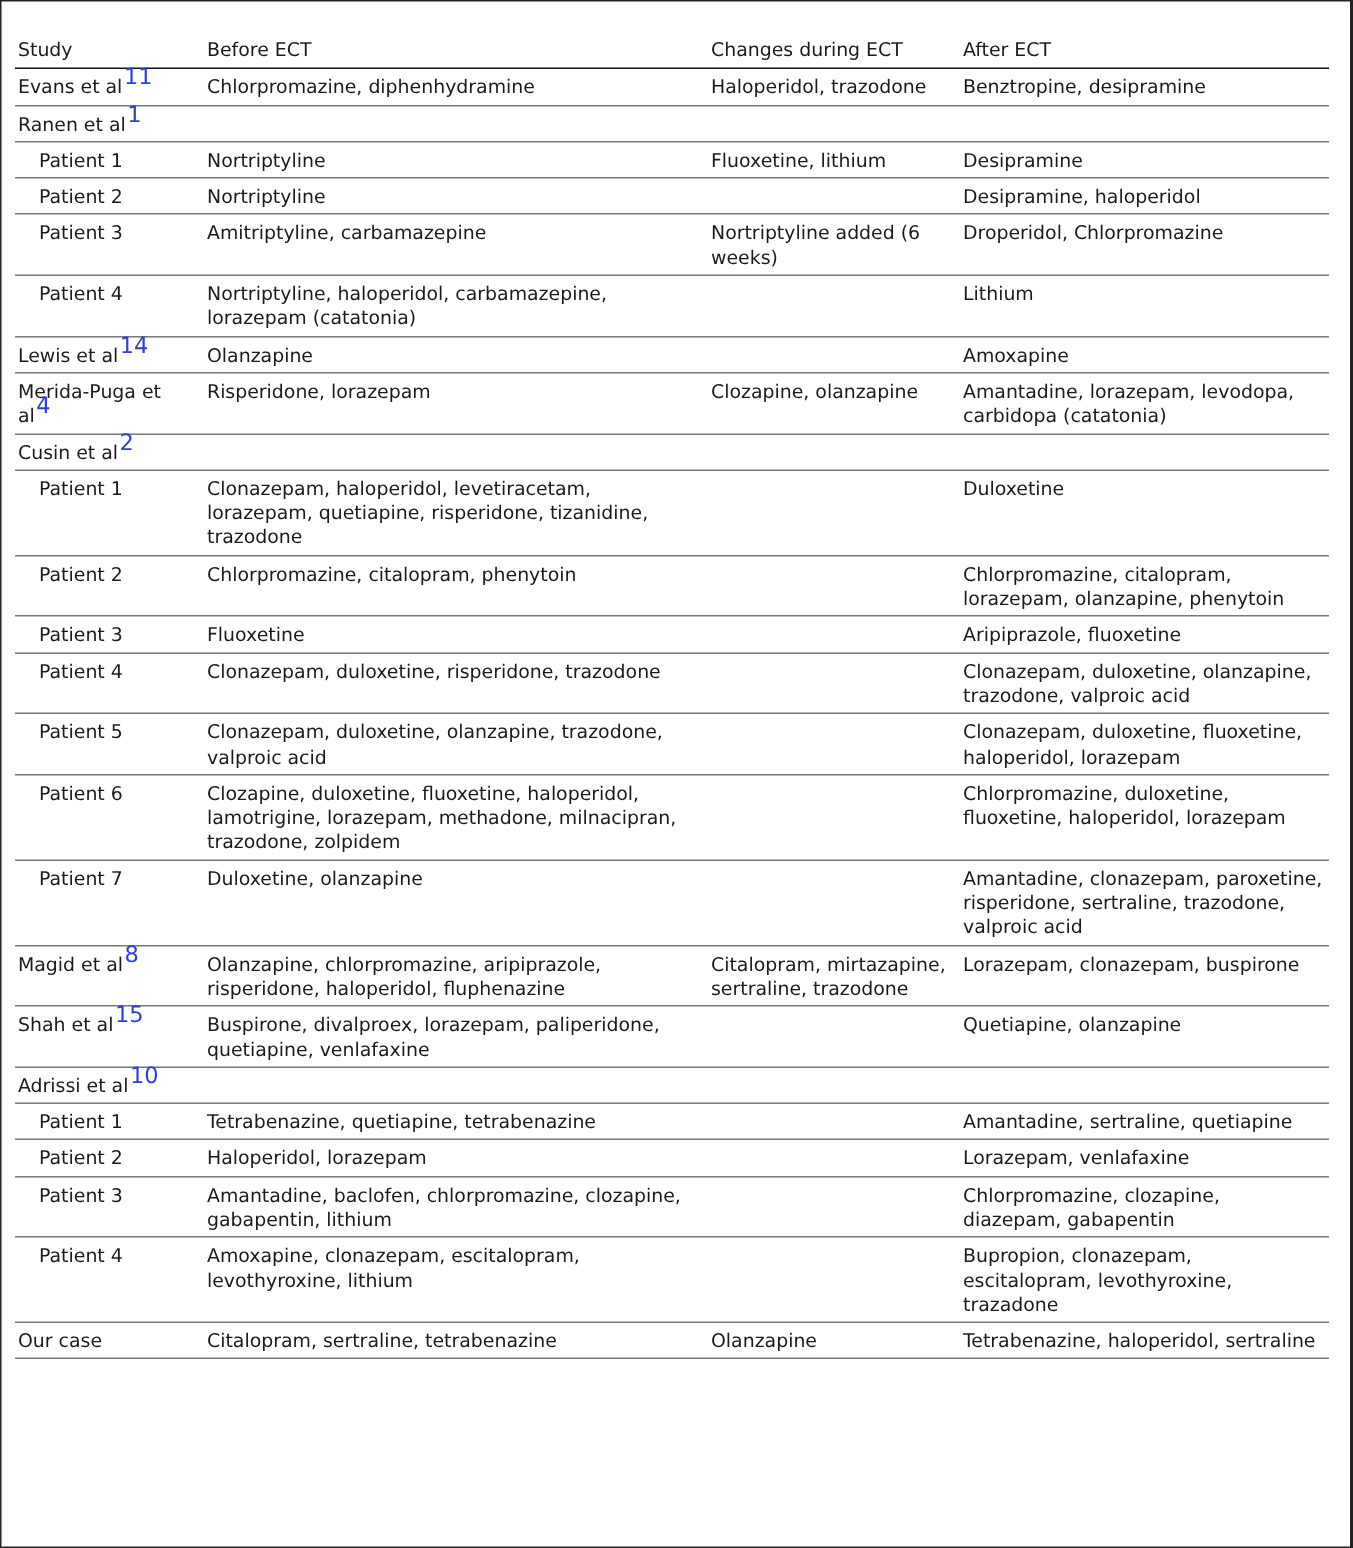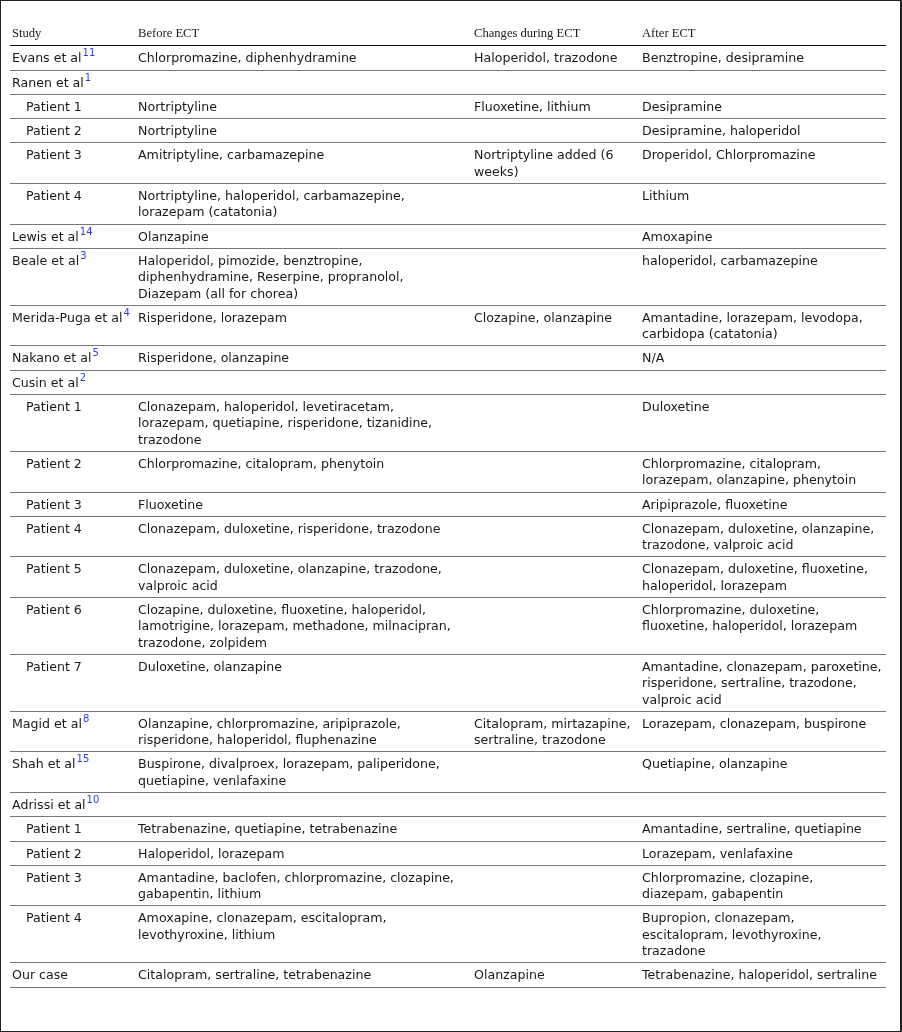--- a/index.html
+++ b/index.html
@@ -14,25 +14,25 @@
     border-collapse: collapse; table-layout: fixed;
   }
   col.c1 { width: 126px; }
   col.c2 { width: 336px; }
   col.c3 { width: 168px; }
   col.c4 { width: 246px; }
   th, td {
     text-align: left; vertical-align: top; font-weight: normal;
     padding: 4px 4px 3px 2px; line-height: 16.3px;
   }
-  thead th { padding-top: 4px; padding-bottom: 4px; border-bottom: 1.6px solid #111; font-family: Liberation Serif, serif; }
+  thead th { padding-top: 4px; padding-bottom: 4px; border-bottom: 1.6px solid #111; }
   tbody td { border-bottom: 1px solid #777; }
   tbody tr:last-child td { border-bottom: 1px solid #777; }
   td.indent { padding-left: 16px; }
-  sup { color: #2c3ee0; font-size: 10px; line-height: 0; vertical-align: 6px; margin-left: 1px; margin-top: 16px; }
+  sup { color: #2c3ee0; font-size: 15px; line-height: 0; vertical-align: 6px; margin-left: 1px; margin-top: 16px; }
 </style>
 </head>
 <body>
 
 <table>
   <colgroup>
       <col class="c1">
       <col class="c2">
       <col class="c3">
       <col class="c4">
@@ -82,36 +82,24 @@
         <td></td>
         <td>Lithium</td>
       </tr>
       <tr>
         <td><span>Lewis et al</span><sup>14</sup></td>
         <td>Olanzapine</td>
         <td></td>
         <td>Amoxapine</td>
       </tr>
       <tr>
-        <td><span>Beale et al</span><sup>3</sup></td>
-        <td>Haloperidol, pimozide, benztropine, diphenhydramine, Reserpine, propranolol, Diazepam (all for chorea)</td>
-        <td></td>
-        <td>haloperidol, carbamazepine</td>
-      </tr>
-      <tr>
         <td><span>Merida-Puga et al</span><sup>4</sup></td>
         <td>Risperidone, lorazepam</td>
         <td>Clozapine, olanzapine</td>
         <td>Amantadine, lorazepam, levodopa, carbidopa (catatonia)</td>
-      </tr>
-      <tr>
-        <td><span>Nakano et al</span><sup>5</sup></td>
-        <td>Risperidone, olanzapine</td>
-        <td></td>
-        <td>N/A</td>
       </tr>
       <tr>
         <td><span>Cusin et al</span><sup>2</sup></td>
         <td></td>
         <td></td>
         <td></td>
       </tr>
       <tr>
         <td class="indent"><span>Patient 1</span></td>
         <td>Clonazepam, haloperidol, levetiracetam, lorazepam, quetiapine, risperidone, tizanidine, trazodone</td>

